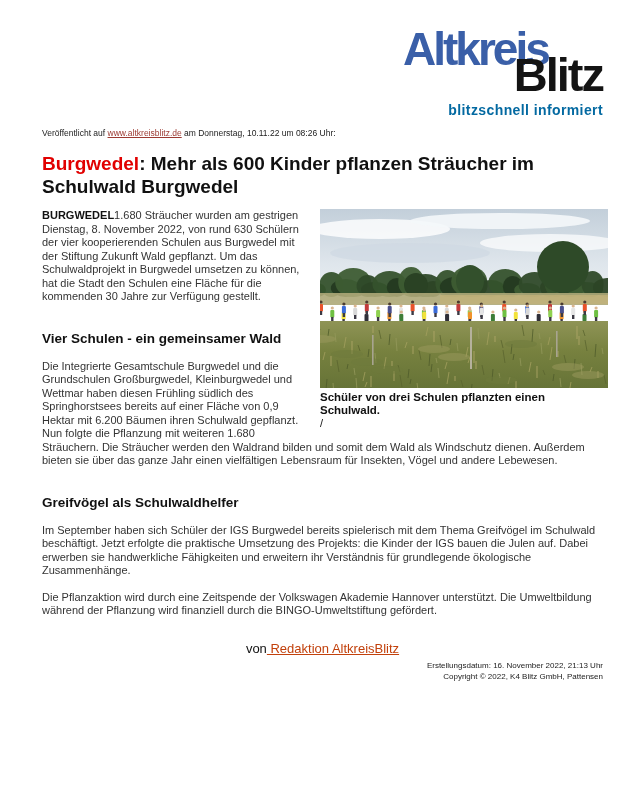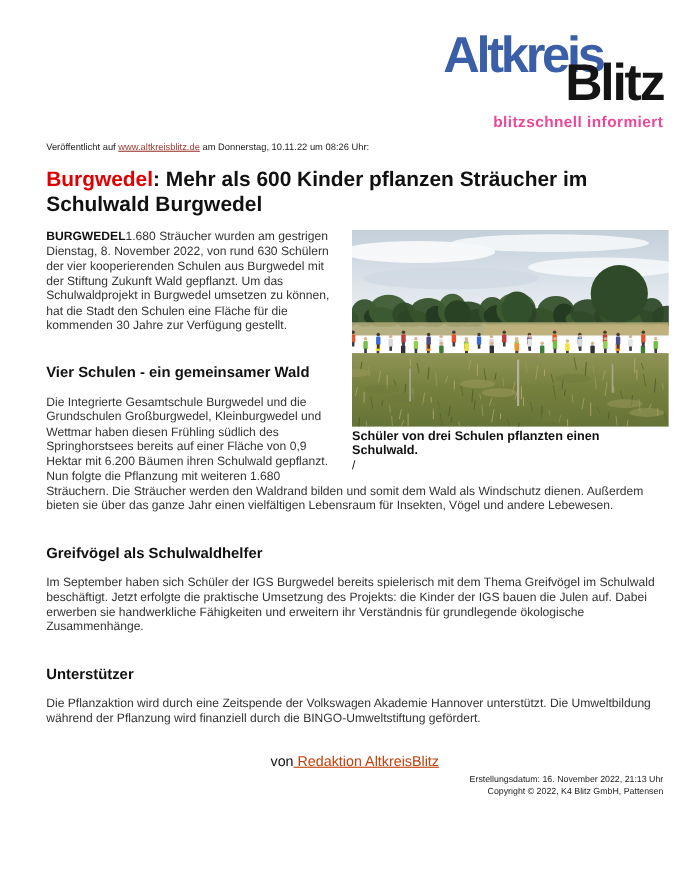--- a/index.html
+++ b/index.html
@@ -22,21 +22,21 @@
     color: #3a5fa8; z-index: 1; line-height: 1;
   }
   .logo-blitz {
     position: absolute; top: 25px; right: 0;
     font-size: 47px; font-weight: bold; letter-spacing: -2px;
     color: #141414; z-index: 2; line-height: 1;
   }
   .logo-tagline {
     position: absolute; bottom: -2px; right: 0;
     font-size: 14px; font-weight: bold; letter-spacing: 0.4px;
-    color: #ec4899; z-index: 2; white-space: nowrap;
+    color: #0369a1; z-index: 2; white-space: nowrap;
   }
 
   
   .meta { margin-top: 12px; font-size: 8.5px; color: #222; }
   .meta a { color: #9c3a32; text-decoration: underline; cursor: pointer; }
 
   
   h1 { margin-top: 14px; font-size: 19px; line-height: 23px; color: #111; font-weight: bold; }
   h1 .loc { color: #e10000; }
 
@@ -356,21 +356,20 @@
     </div>
 
     <p class="lead"><b>BURGWEDEL</b><span>1.680 Sträucher wurden am gestrigen Dienstag, 8. November 2022, von rund 630 Schülern der vier kooperierenden Schulen aus Burgwedel mit der Stiftung Zukunft Wald gepflanzt. Um das Schulwaldprojekt in Burgwedel umsetzen zu können, hat die Stadt den Schulen eine Fläche für die kommenden 30 Jahre zur Verfügung gestellt.</span></p>
 
     <h2>Vier Schulen - ein gemeinsamer Wald</h2>
     <p>Die Integrierte Gesamtschule Burgwedel und die Grundschulen Großburgwedel, Kleinburgwedel und Wettmar haben diesen Frühling südlich des Springhorstsees bereits auf einer Fläche von 0,9 Hektar mit 6.200 Bäumen ihren Schulwald gepflanzt. Nun folgte die Pflanzung mit weiteren 1.680 Sträuchern. Die Sträucher werden den Waldrand bilden und somit dem Wald als Windschutz dienen. Außerdem bieten sie über das ganze Jahr einen vielfältigen Lebensraum für Insekten, Vögel und andere Lebewesen.</p>
 
     <h2>Greifvögel als Schulwaldhelfer</h2>
     <p>Im September haben sich Schüler der IGS Burgwedel bereits spielerisch mit dem Thema Greifvögel im Schulwald beschäftigt. Jetzt erfolgte die praktische Umsetzung des Projekts: die Kinder der IGS bauen die Julen auf. Dabei erwerben sie handwerkliche Fähigkeiten und erweitern ihr Verständnis für grundlegende ökologische Zusammenhänge.</p>
 
-    <h2>Unterstützer</h2>
     <p>Die Pflanzaktion wird durch eine Zeitspende der Volkswagen Akademie Hannover unterstützt. Die Umweltbildung während der Pflanzung wird finanziell durch die BINGO-Umweltstiftung gefördert.</p>
 
     <div class="byline">
       <span>von</span><a> Redaktion AltkreisBlitz</a>
     </div>
   </div>
 
   <div class="footer">
     <div>Erstellungsdatum: 16. November 2022, 21:13 Uhr</div>
     <div>Copyright © 2022, K4 Blitz GmbH, Pattensen</div>

